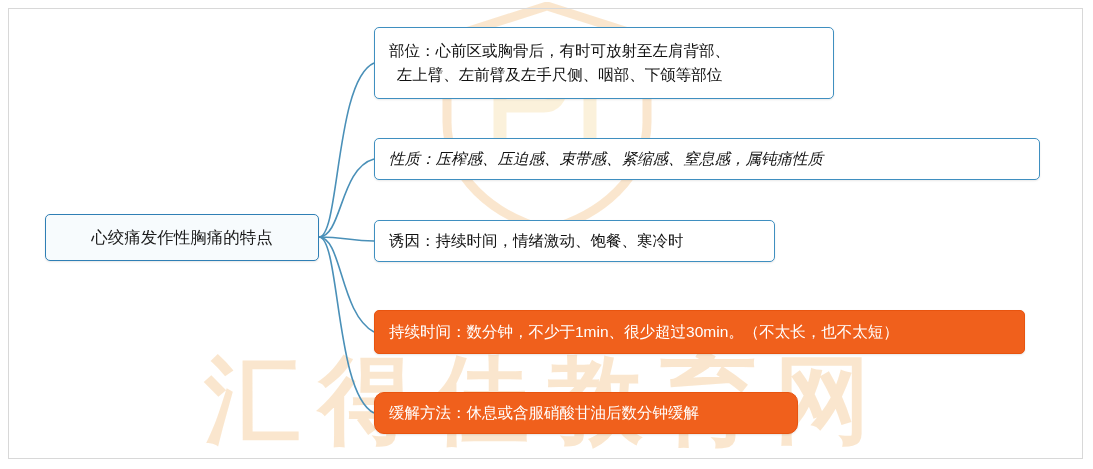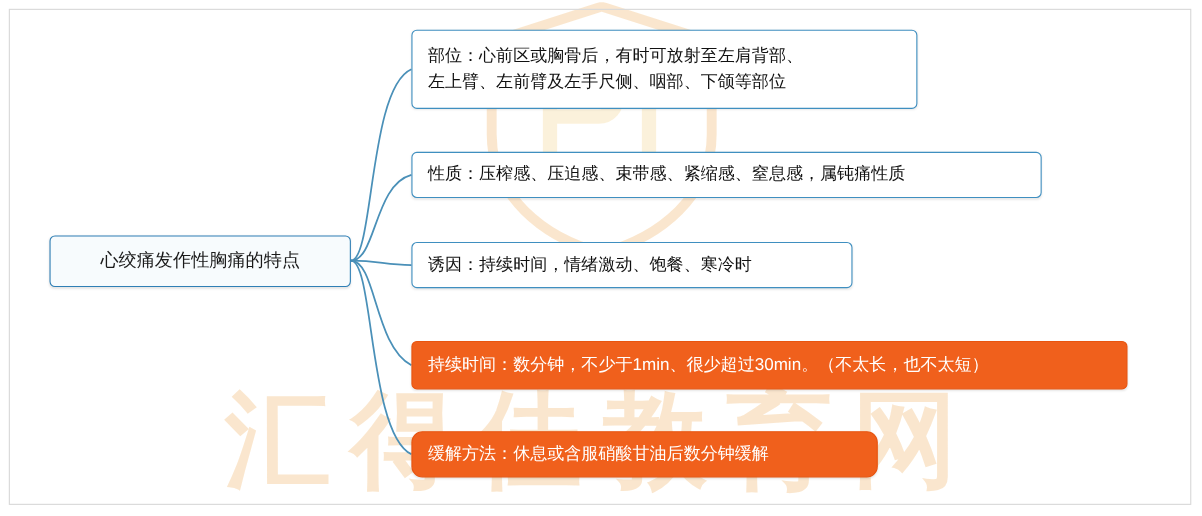--- a/index.html
+++ b/index.html
@@ -67,20 +67,21 @@
   .node {
     position: absolute;
     box-sizing: border-box;
     display: flex;
     align-items: center;
     border-radius: 5px;
   }
   .node-text {
     white-space: pre-line;
     line-height: 1.55;
+    text-align: center;
   }
   .root-node {
     left: 45px;
     top: 214px;
     width: 274px;
     height: 47px;
     border: 1.6px solid #2f7fb5;
     background: #f7fbfd;
     justify-content: center;
     box-shadow: 0 1px 2px rgba(0,0,0,0.10);
@@ -104,21 +105,21 @@
     border: 1.4px solid #e8540f;
     background: #f0601c;
     padding: 8px 14px;
     box-shadow: 0 1px 2px rgba(0,0,0,0.10);
   }
   .branch-accent .node-text {
     font-size: 15.5px;
     color: #ffffff;
   }
   .n0 { left: 374px; top: 27px;  width: 460px; height: 72px; }
-  .n1 { left: 374px; top: 138px; width: 573px; height: 42px; }
+  .n1 { left: 374px; top: 138px; width: 666px; height: 42px; font-style: italic; }
   .n2 { left: 374px; top: 220px; width: 401px; height: 42px; }
   .n3 { left: 374px; top: 310px; width: 651px; height: 44px; }
   .n4 { left: 374px; top: 392px; width: 424px; height: 42px; border-radius: 10px; }
 </style>
 </head>
 <body>
 
 <div id="canvas">
 
   <div class="watermark">

